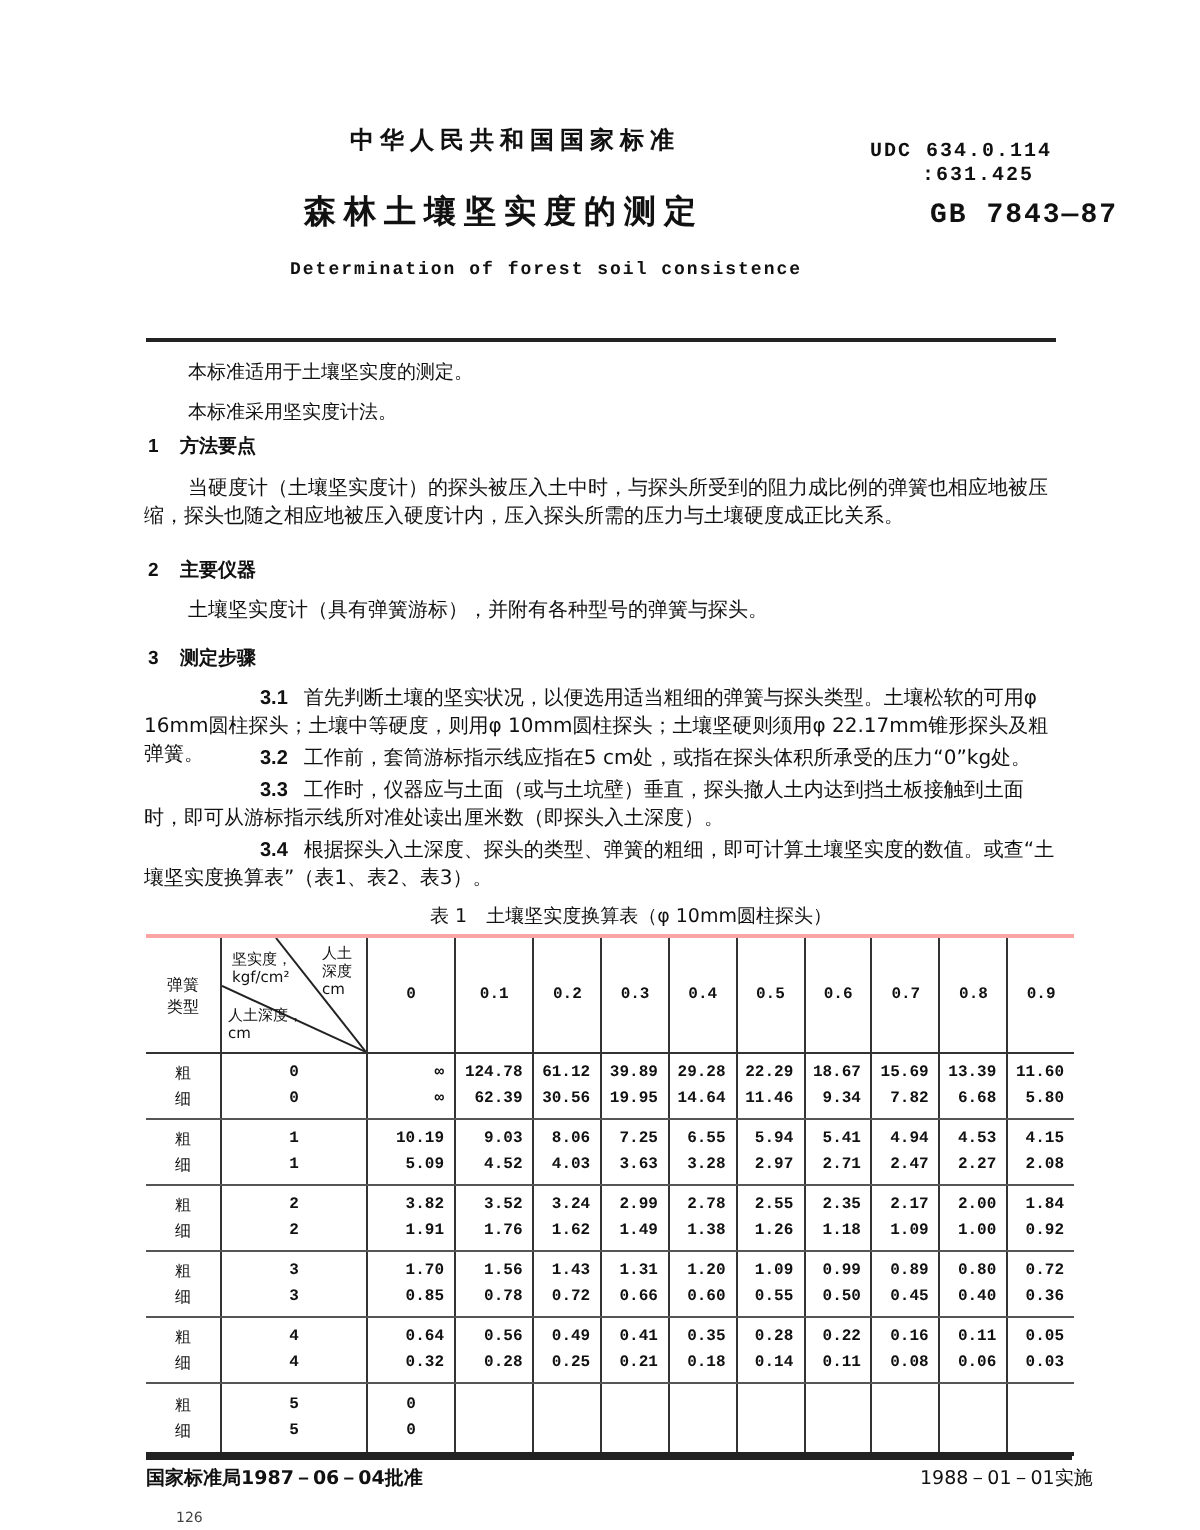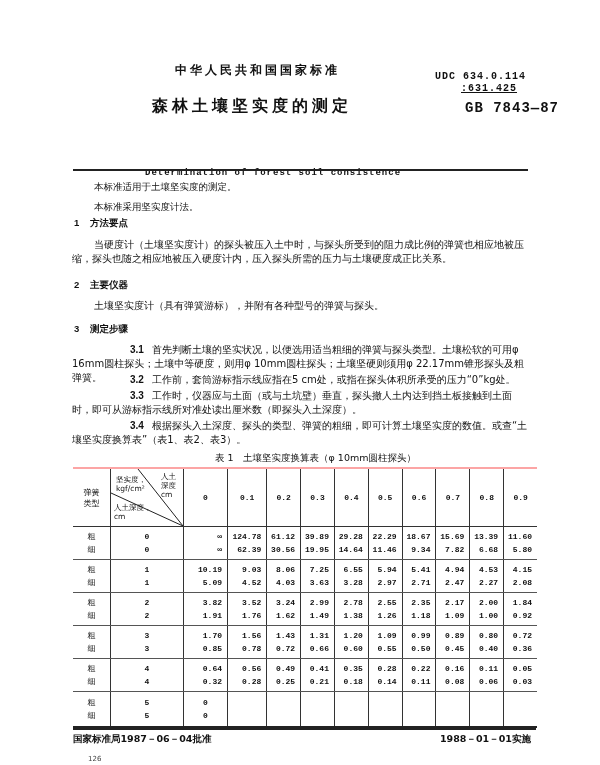--- a/index.html
+++ b/index.html
@@ -4,24 +4,24 @@
 <style>
   html, body { margin: 0; padding: 0; background: #fff; }
   body {
     width: 600px; height: 765px; position: relative; overflow: hidden;
     font-family: "DejaVu Sans", "Liberation Sans", sans-serif;
     color: #111;
   }
   .abs { position: absolute; }
   .org { left: 175px; top: 62px; font-size: 12px; font-weight: bold; letter-spacing: 3px; }
   .udc { left: 435px; top: 71px; font-family: "Liberation Mono", "DejaVu Sans Mono", monospace; font-size: 10px; font-weight: bold; line-height: 12px; letter-spacing: 1px; }
-  .udc .l2 { padding-left: 26px; text-decoration: underline; }
+  .udc .l2 { padding-left: 26px; }
   .gb  { left: 436px; top: 100px; font-family: "Liberation Mono", "DejaVu Sans Mono", monospace; font-size: 14px; font-weight: bold; letter-spacing: 1px; margin-left: 29px; }
   .title { left: 152px; top: 96px; font-size: 16px; font-weight: bold; letter-spacing: 4px; }
-  .subtitle { left: 145px; top: 130px; font-family: "Liberation Mono", "DejaVu Sans Mono", monospace; font-size: 9px; font-weight: bold; letter-spacing: 1px; margin-top: 38px; }
+  .subtitle { left: 145px; top: 130px; font-family: "Liberation Mono", "DejaVu Sans Mono", monospace; font-size: 9px; font-weight: bold; letter-spacing: 1px; }
   .rule-top { left: 73px; top: 169px; width: 455px; height: 0; border-top: 2px solid #222; }
   .body { left: 72px; width: 460px; font-size: 9.5px; line-height: 14px; }
   .indent { text-indent: 22px; }
   .p { position: absolute; left: 72px; width: 458px; font-size: 10px; line-height: 14px; }
   .h { position: absolute; left: 74px; font-size: 9.5px; font-weight: bold; }
   .h .num { display: inline-block; width: 16px; font-family: "Liberation Sans", sans-serif; }
   .sn { font-weight: bold; font-family: "Liberation Sans", sans-serif; margin-right: 8px; margin-left: 44px; }
   .caption { left: 215px; top: 452px; font-size: 9.5px; }
 
   table.t {
@@ -37,21 +37,21 @@
   table.t tr.row:last-child td { border-bottom: 2px solid #222; height: 34px; }
   td.typecol { width: 37px; font-family: "DejaVu Sans", sans-serif; font-weight: normal; }
   td.diag { width: 72px; position: relative; }
   td.num { text-align: right !important; padding-right: 5px !important; }
   td.c0 { width: 38px; }
   .zh { font-family: "DejaVu Sans", sans-serif; font-weight: normal; font-size: 8px; }
   .diag-svg { position: absolute; left: 0; top: 0; }
   .dlab { position: absolute; font-size: 7.5px; line-height: 9px; font-family: "DejaVu Sans", sans-serif; font-weight: normal; text-align: left; }
   .rule-bot { left: 73px; top: 728px; width: 463px; height: 0; border-top: 2px solid #222; }
   .foot-l { left: 73px; top: 733px; font-size: 9.5px; font-weight: bold; }
-  .foot-r { left: 440px; top: 733px; font-size: 9.5px; font-weight: bold; }
+  .foot-r { left: 460px; top: 733px; font-size: 9.5px; font-weight: normal; }
   .pageno { left: 88px; top: 755px; font-size: 7px; color: #444; }
 </style>
 </head>
 <body>
 
 <div class="abs org">中华人民共和国国家标准</div>
 <div class="abs udc">
   <div>UDC 634.0.114</div>
   <div class="l2">:631.425</div>
 </div>

